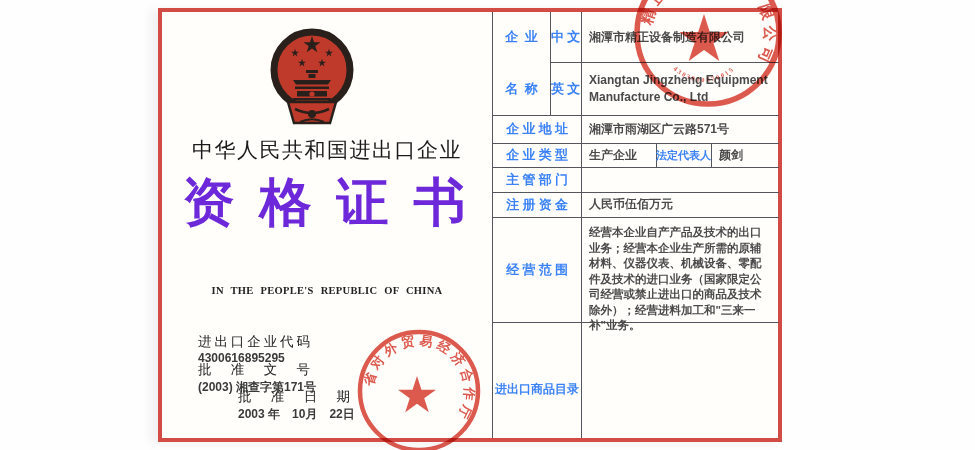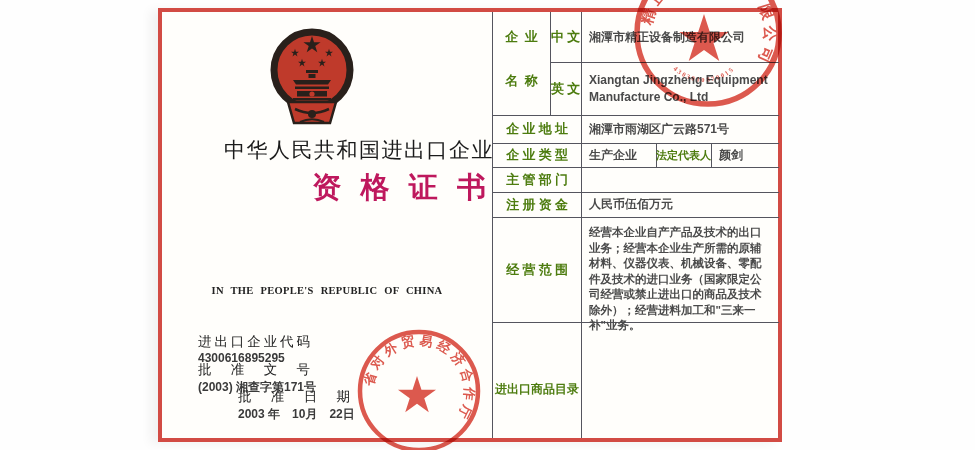--- a/index.html
+++ b/index.html
@@ -12,26 +12,26 @@
     position:absolute;left:158px;top:8px;width:616px;height:426px;
     border:4px solid #d24b44;background:#fffefb;
     box-shadow:-8px 2px 10px rgba(0,0,0,0.05);
   }
   
   .left{position:absolute;left:0;top:0;width:330px;height:426px;}
   .emblem{position:absolute;left:104px;top:14px;}
   .t1{
     position:absolute;left:0;top:124px;width:330px;text-align:center;
     font-family:Liberation Mono, monospace;
-    font-size:21px;letter-spacing:1.5px;color:#1b1b1b;white-space:nowrap;margin-left:32px;
+    font-size:21px;letter-spacing:1.5px;color:#1b1b1b;white-space:nowrap;
   }
   .t2{
-    position:absolute;left:0;top:156px;width:330px;text-align:right;
+    position:absolute;left:0;top:156px;width:330px;text-align:center;
     font-family:"Liberation Serif","DejaVu Serif",serif;
-    font-size:29px;font-weight:bold;letter-spacing:6px;color:#be185d;white-space:nowrap;
+    font-size:52px;font-weight:bold;letter-spacing:6px;color:#6d28d9;white-space:nowrap;
   }
   .te{
     position:absolute;left:0;top:228px;width:330px;text-align:center;
     font-family:"Liberation Serif","DejaVu Serif",serif;
     font-size:19px;font-weight:bold;letter-spacing:1px;word-spacing:16px;color:#1d1d1d;white-space:nowrap;
   }
   .ts{
     position:absolute;left:0;width:330px;text-align:center;
     font-family:"Liberation Serif","DejaVu Serif",serif;
     font-size:10.5px;font-weight:bold;letter-spacing:.3px;word-spacing:4px;color:#222;white-space:nowrap;
@@ -54,21 +54,21 @@
     position:absolute;left:330px;top:0;width:286px;height:426px;
     border-left:1px solid #55555e;
   }
   .hline,.vline{position:absolute;background:#55555e;}
   .hline{height:1px;}
   .vline{width:1px;}
   .cell{position:absolute;display:flex;align-items:center;}
   .cell.lab{
     justify-content:center;
     font-family:"Liberation Serif","DejaVu Serif",serif;
-    font-weight:bold;font-size:13px;color:#4d7c0f;white-space:pre;text-align:center;
+    font-weight:bold;font-size:13px;color:#3b82f6;white-space:pre;text-align:center;
   }
   .cell.val{
     padding-left:8px;font-size:12px;font-weight:bold;color:#4a4a4a;line-height:1.35;
   }
   .cell.val.small{font-size:11.5px;}
   .cell.val.top{align-items:flex-start;padding-top:8px;padding-right:8px;}
   .lab.tiny{font-size:11px;}
   .lab.mid{font-size:12px;}
   
   .seal{position:absolute;mix-blend-mode:multiply;opacity:.9;}
@@ -133,21 +133,21 @@
     <div class="vline" style="left:218px;top:131px;height:24px"></div>
     <div class="hline" style="top:50px;left:57px;width:229px"></div>
     <div class="hline" style="top:103px;left:0;width:286px"></div>
     <div class="hline" style="top:131px;left:0;width:286px"></div>
     <div class="hline" style="top:155px;left:0;width:286px"></div>
     <div class="hline" style="top:180px;left:0;width:286px"></div>
     <div class="hline" style="top:205px;left:0;width:286px"></div>
     <div class="hline" style="top:310px;left:0;width:286px"></div>
 
     <div class="cell lab" style="left:0;top:0;width:57px;height:50px">企  业</div>
-    <div class="cell lab" style="left:0;top:42px;width:57px;height:53px">名  称</div>
+    <div class="cell lab" style="left:0;top:50px;width:57px;height:53px">名  称</div>
     <div class="cell lab" style="left:57px;top:0;width:31px;height:50px">中 文</div>
     <div class="cell lab" style="left:57px;top:50px;width:31px;height:53px">英 文</div>
     <div class="cell val" style="left:88px;top:0;width:198px;height:50px">湘潭市精正设备制造有限公司</div>
     <div class="cell val" style="left:88px;top:50px;width:190px;height:53px">Xiangtan Jingzheng Equipment Manufacture Co., Ltd</div>
 
     <div class="cell lab" style="left:0;top:103px;width:88px;height:28px">企 业 地 址</div>
     <div class="cell val" style="left:88px;top:103px;width:198px;height:28px">湘潭市雨湖区广云路571号</div>
 
     <div class="cell lab" style="left:0;top:131px;width:88px;height:24px">企 业 类 型</div>
     <div class="cell val" style="left:88px;top:131px;width:75px;height:24px">生产企业</div>

